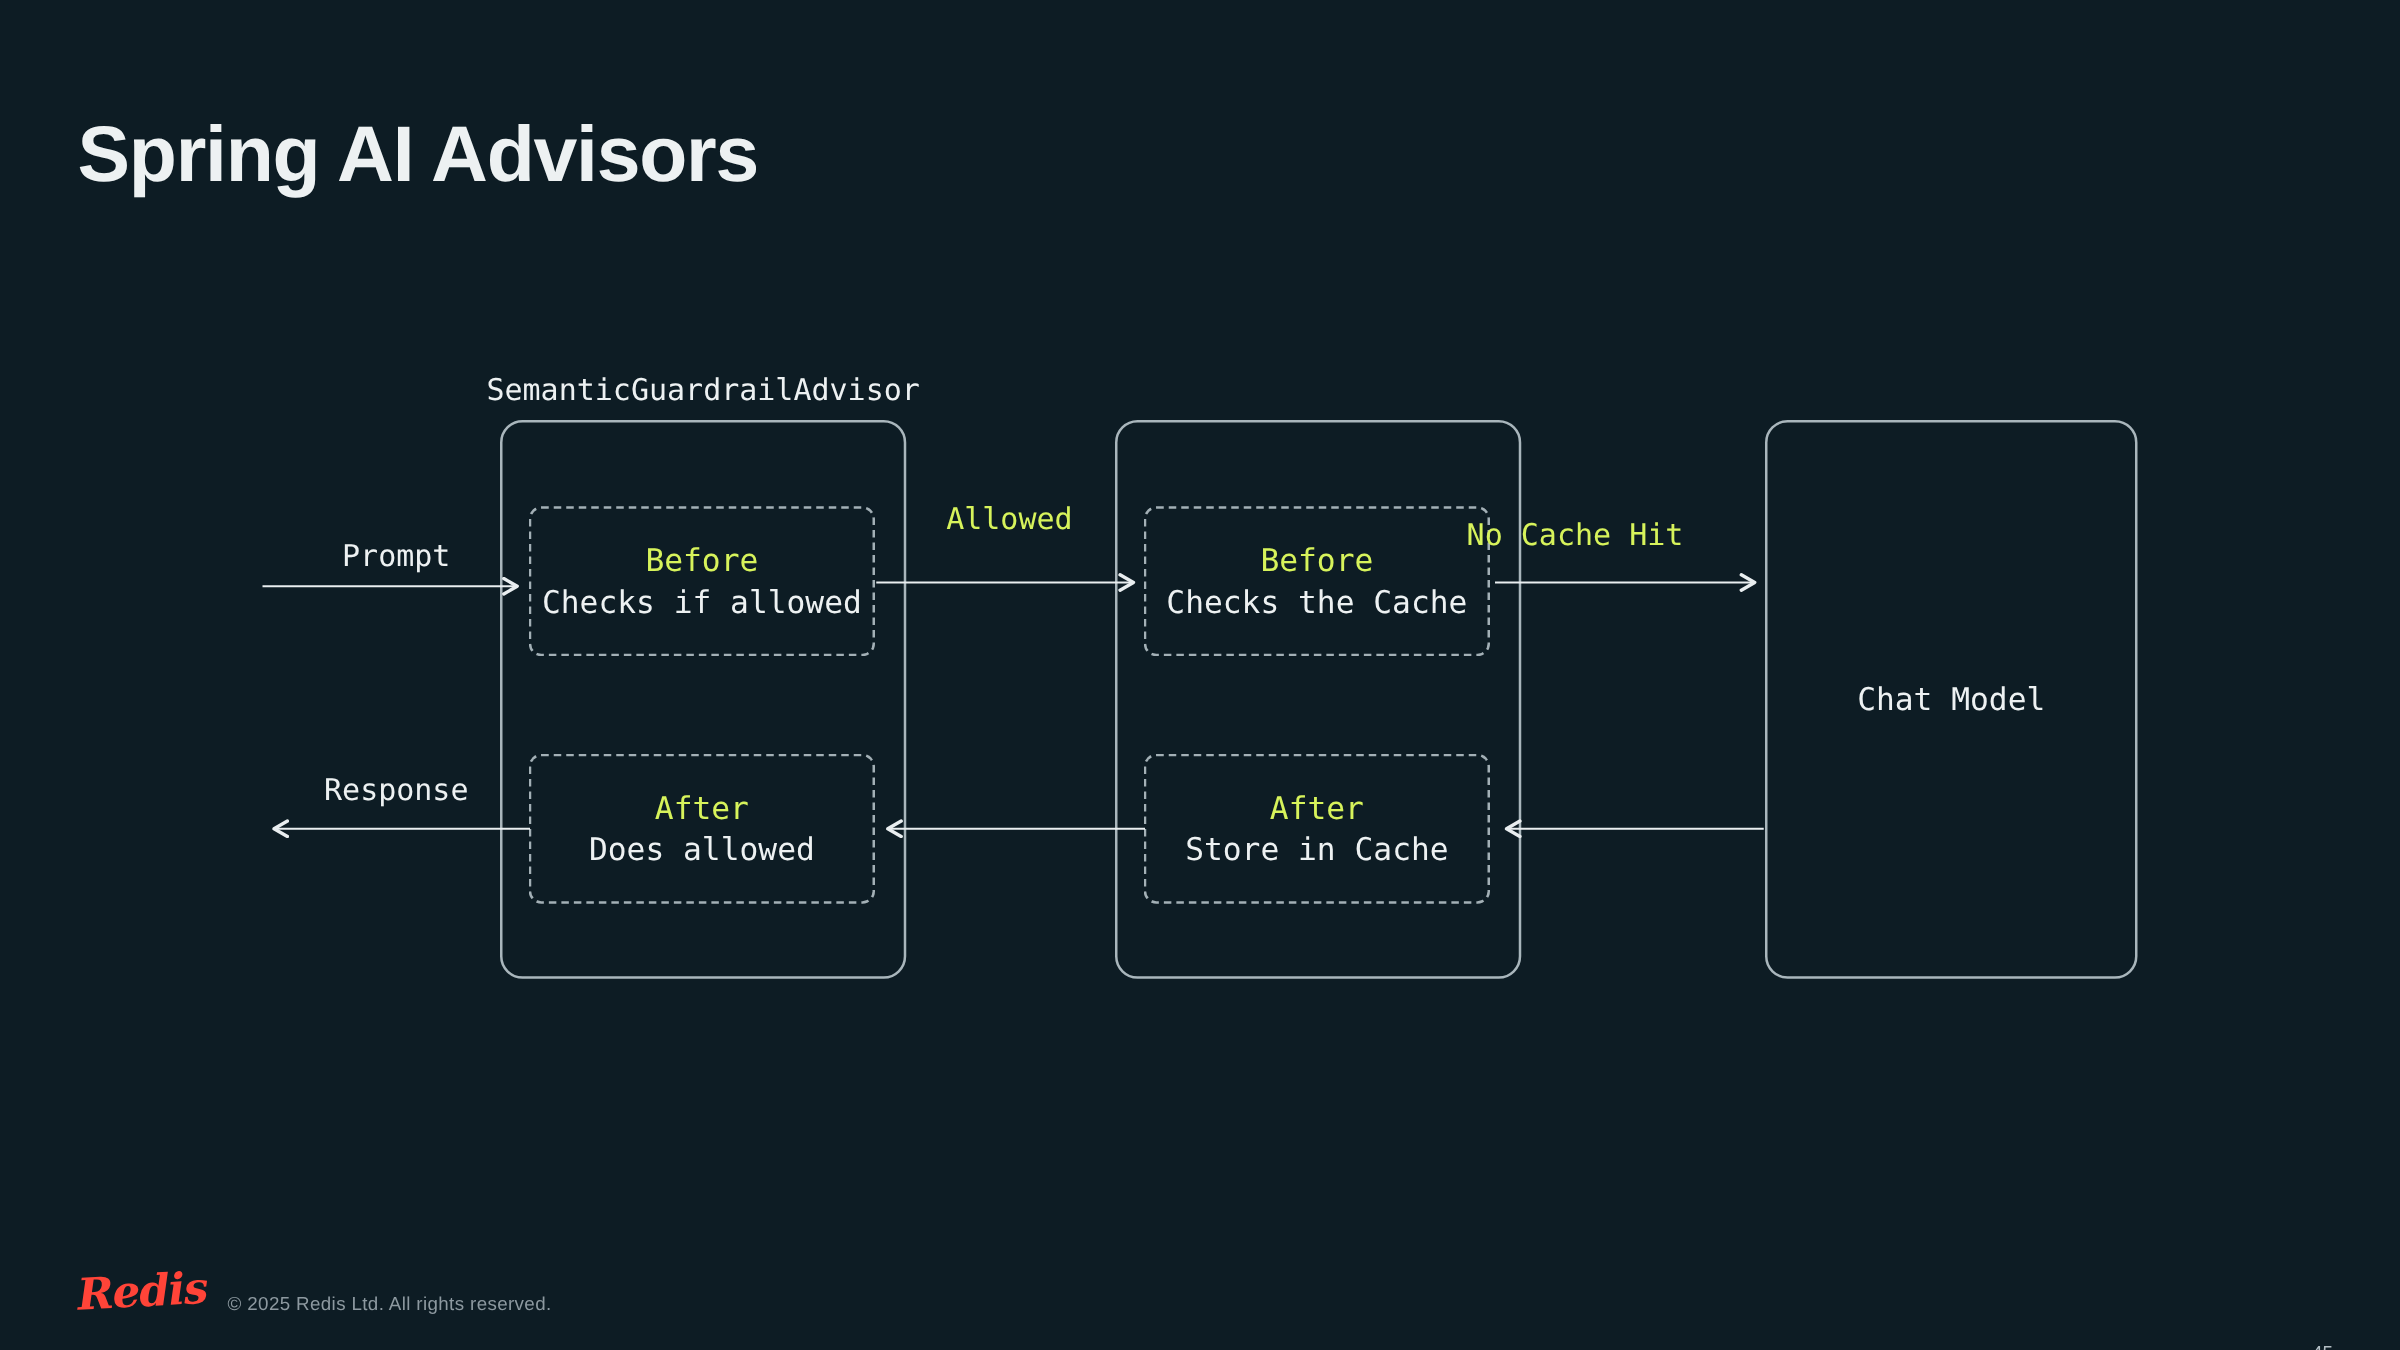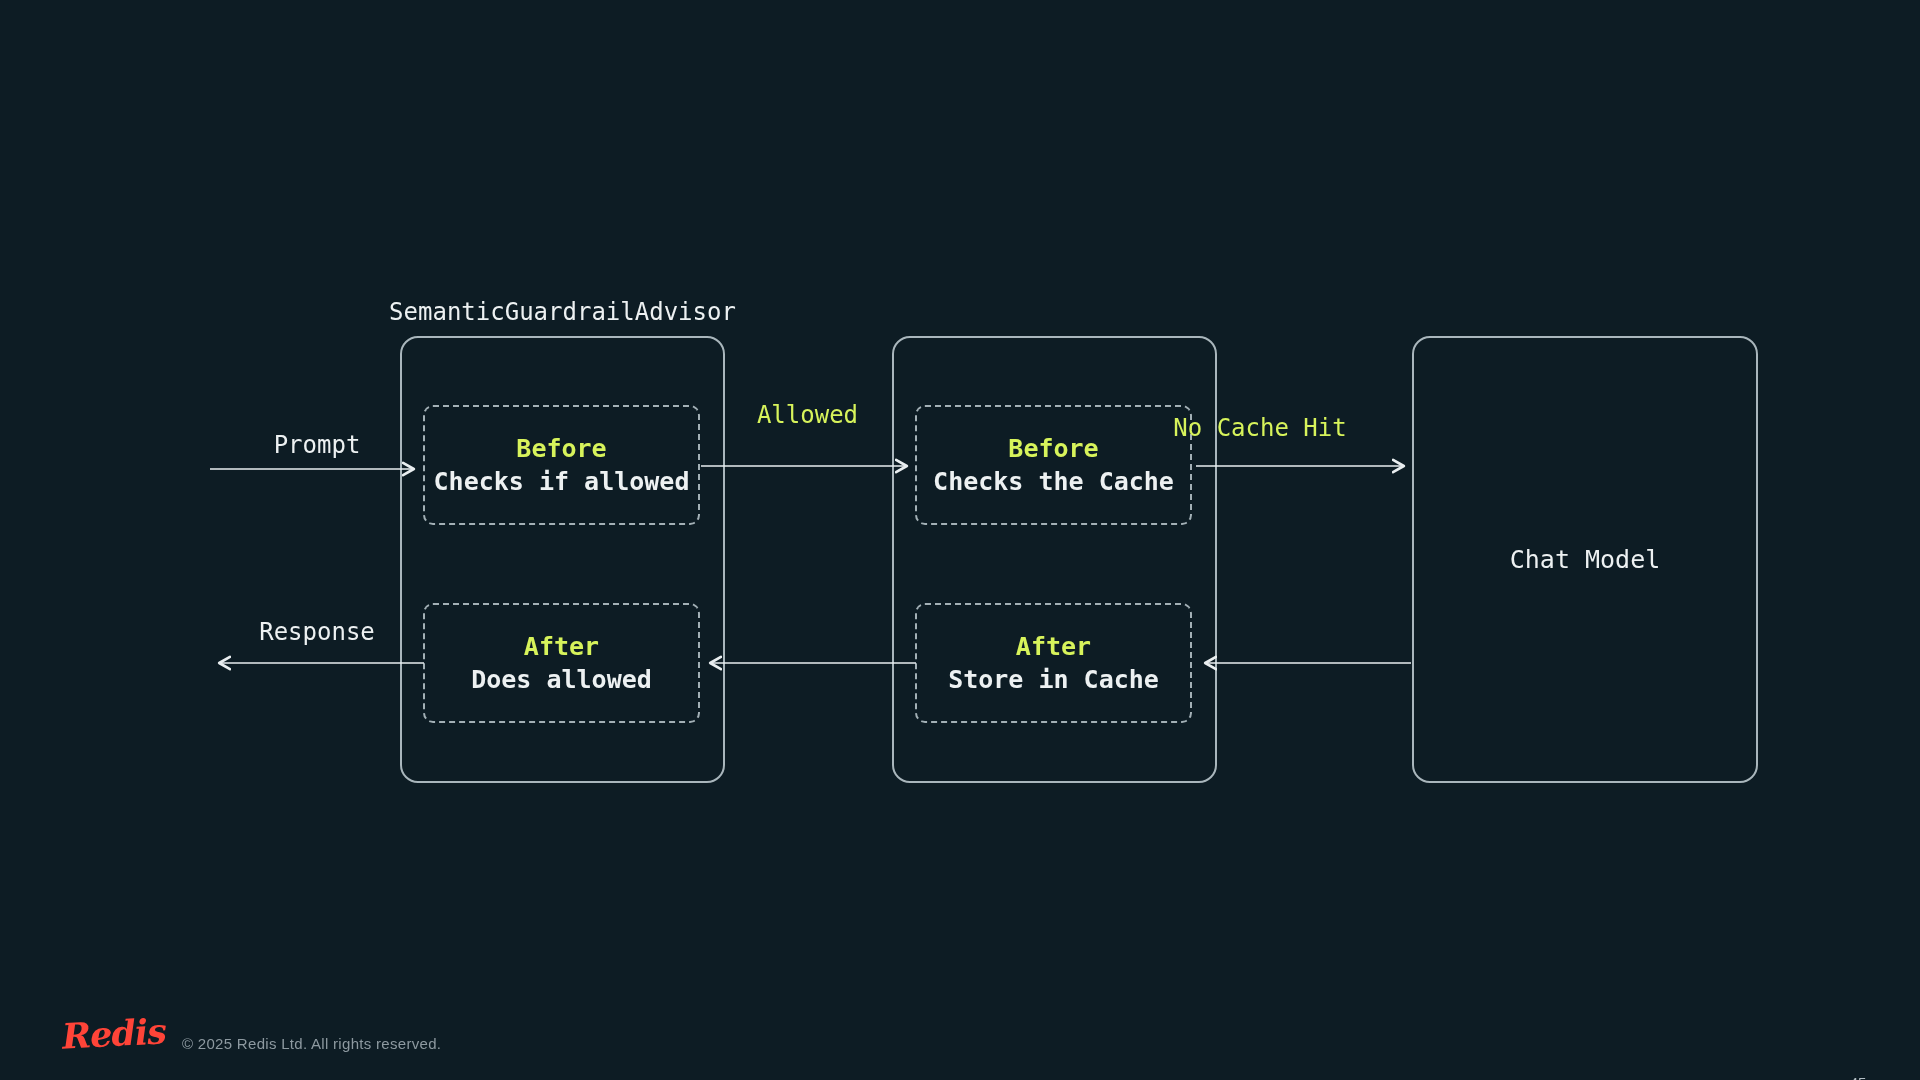--- a/index.html
+++ b/index.html
@@ -44,34 +44,33 @@
     border-radius:18px;
     box-sizing:border-box;
   }
   .dashed-box{
     position:absolute;width:277px;height:120px;
     border:2px dashed var(--dashed-border,#a3b0b6);
     border-radius:10px;
     box-sizing:border-box;
     display:flex;flex-direction:column;align-items:center;justify-content:center;
     text-align:center;
-    font-weight:bold;
   }
   .dashed-box .phase-title{
     font-size:25px;line-height:33px;
     color:var(--accent-green,#d7f35b);
     white-space:nowrap;
   }
   .dashed-box .phase-desc{
     font-size:25px;line-height:33px;
     color:var(--text-primary,#edf1f2);
     white-space:nowrap;
   }
   .chat-model-box{
-    position:absolute;left:1412px;top:336px;width:346px;height:447px;
+    position:absolute;left:1412px;top:336px;width:298px;height:447px;
     border:2px solid var(--box-border,#a9b6bc);
     border-radius:18px;
     box-sizing:border-box;
     display:flex;align-items:center;justify-content:center;
   }
   .chat-model-box .chat-model-label{
     font-size:25px;color:var(--text-primary,#edf1f2);white-space:nowrap;
   }
   .arrow-label{
     position:absolute;height:30px;
@@ -102,20 +101,21 @@
     font-size:15px;line-height:20px;text-align:center;
     color:var(--page-number,#b3bec4);
     margin-top:37px;
   }
 </style>
 </head>
 <body>
 
 <div class="slide">
 
+  <div class="slide-title">Spring AI Advisors</div>
 
   <div class="advisor-label mono" style="left:340px;width:445px;">SemanticGuardrailAdvisor</div>
   <div class="outer-box" style="left:400px;width:325px;"></div>
   <div class="dashed-box" style="left:423px;top:405px;">
     <div class="phase-title mono">Before</div>
     <div class="phase-desc mono">Checks if allowed</div>
   </div>
   <div class="dashed-box" style="left:423px;top:603px;">
     <div class="phase-title mono">After</div>
     <div class="phase-desc mono">Does allowed</div>

